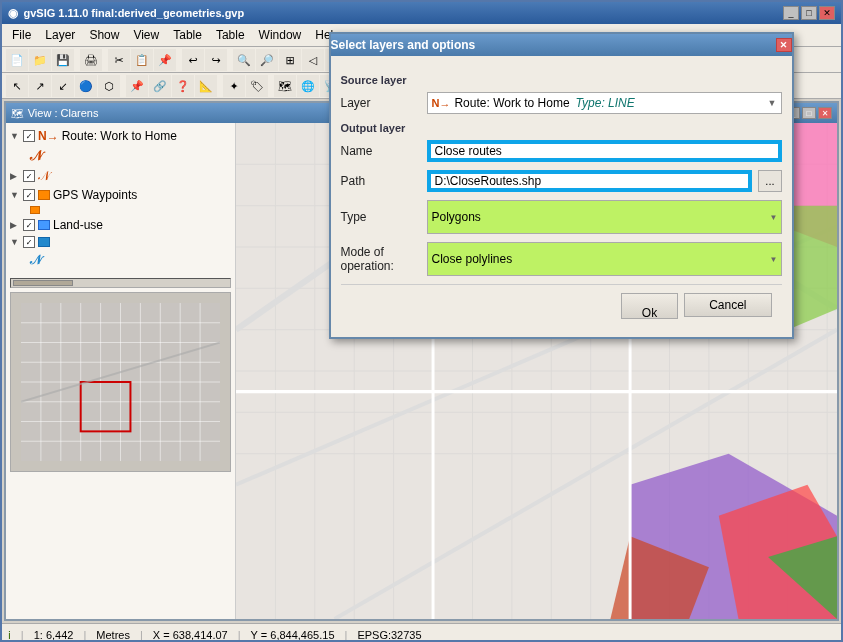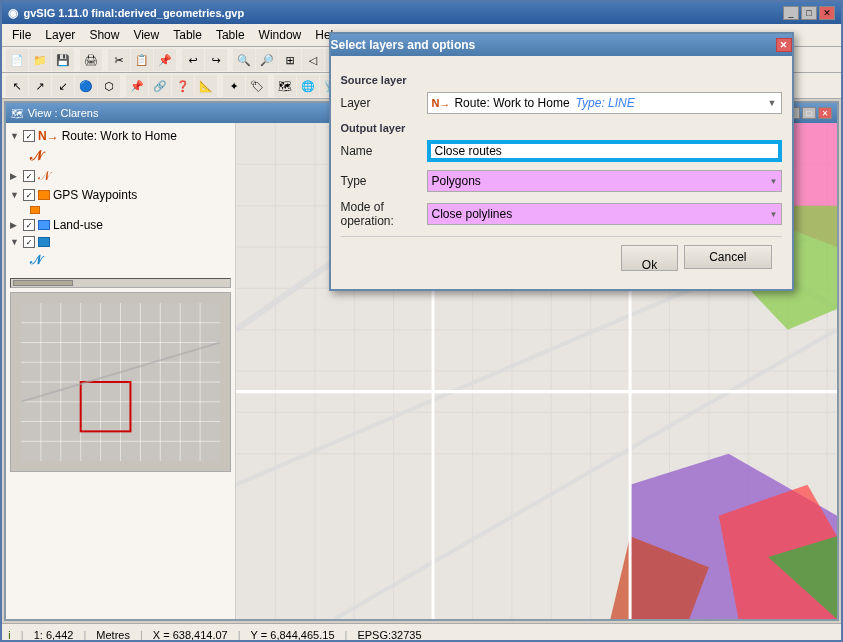--- a/index.html
+++ b/index.html
@@ -117,21 +117,21 @@
     .dialog-row {
       display: flex; align-items: center; margin-bottom: 8px; gap: 6px;
     }
     .dialog-label { width: 80px; font-size: 12px; color: #222; text-align: left; }
     .dialog-input {
       flex: 1; height: 22px; border: 4px solid #0ea5e9; background: white;
       padding: 2px 4px; font-size: 12px;
     }
     .dialog-select-wrap { flex: 1; position: relative; }
     .dialog-select {
-      width: 100%; height: 22px; border: 1px solid #aaa; background: #f0abfc;
+      width: 100%; height: 34px; border: 1px solid #aaa; background: #bef264;
       padding: 2px 4px; font-size: 12px; appearance: none;
       padding-right: 20px; cursor: pointer;
     }
     .select-arrow {
       position: absolute; right: 4px; top: 50%; transform: translateY(-50%);
       font-size: 8px; color: #666; pointer-events: none;
     }
     .browse-btn {
       height: 22px; padding: 0 6px; border: 1px solid #aaa;
       background: #e8e4dc; cursor: pointer; font-size: 11px;
@@ -416,33 +416,38 @@
     <div class="dialog-body">
 
       <div class="dialog-section-label">Source layer</div>
 
       <div class="dialog-row">
         <div class="dialog-label">Layer</div>
         <div style="flex:1;position:relative;">
           <div style="display:flex;align-items:center;border:1px solid #aaa;background:white;height:22px;padding:2px 4px;gap:4px;">
             <span style="color:#cc4400;font-size:11px;font-weight:bold;">N→</span>
             <span>Route: Work to Home</span>
-            <span style="font-style:italic;color:#3b82f6;margin-left:2px;">Type: LINE</span>
+            <span style="font-style:italic;color:#0f766e;margin-left:2px;">Type: LINE</span>
             <span style="margin-left:auto;font-size:9px;color:#666;">▼</span>
           </div>
         </div>
       </div>
 
       <div class="dialog-section-label">Output layer</div>
 
       <div class="dialog-row">
         <div class="dialog-label">Name</div>
         <input class="dialog-input" type="text" value="Close routes" style="">
       </div>
 
+      <div class="dialog-row">
+        <div class="dialog-label">Path</div>
+        <input class="dialog-input" type="text" style="flex: 1 1 0%;" value="D:\CloseRoutes.shp">
+        <button class="browse-btn">...</button>
+      </div>
 
       <div class="dialog-row">
         <div class="dialog-label">Type</div>
         <div class="dialog-select-wrap">
           <select class="dialog-select">
             <option>Polygons</option>
             <option>Lines</option>
             <option>Points</option>
           </select>
           <span class="select-arrow">▼</span>

